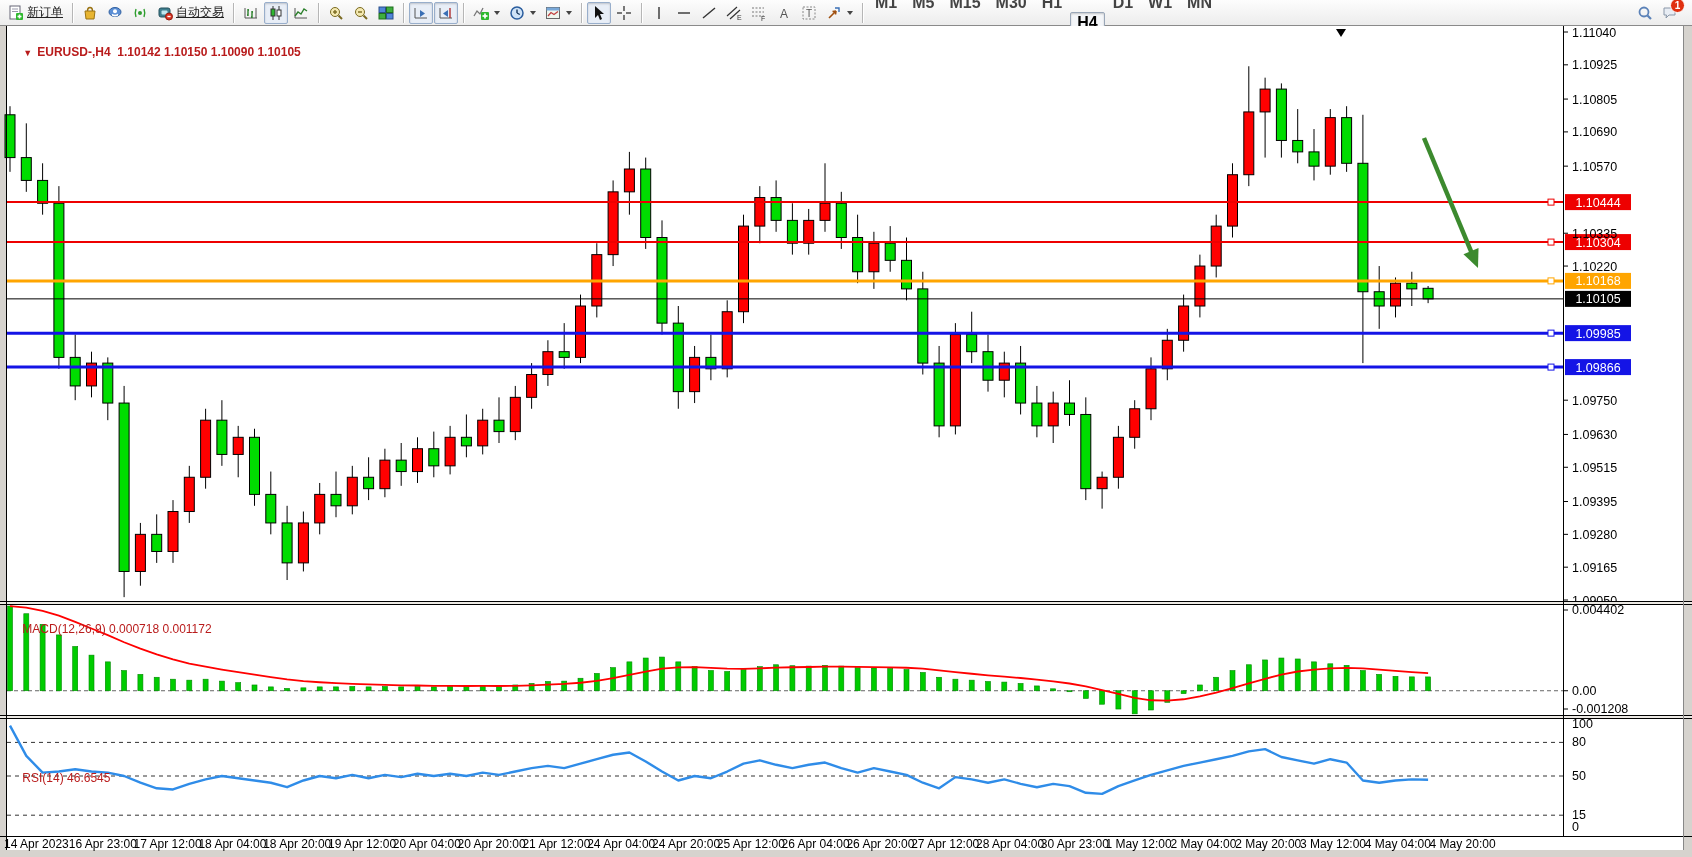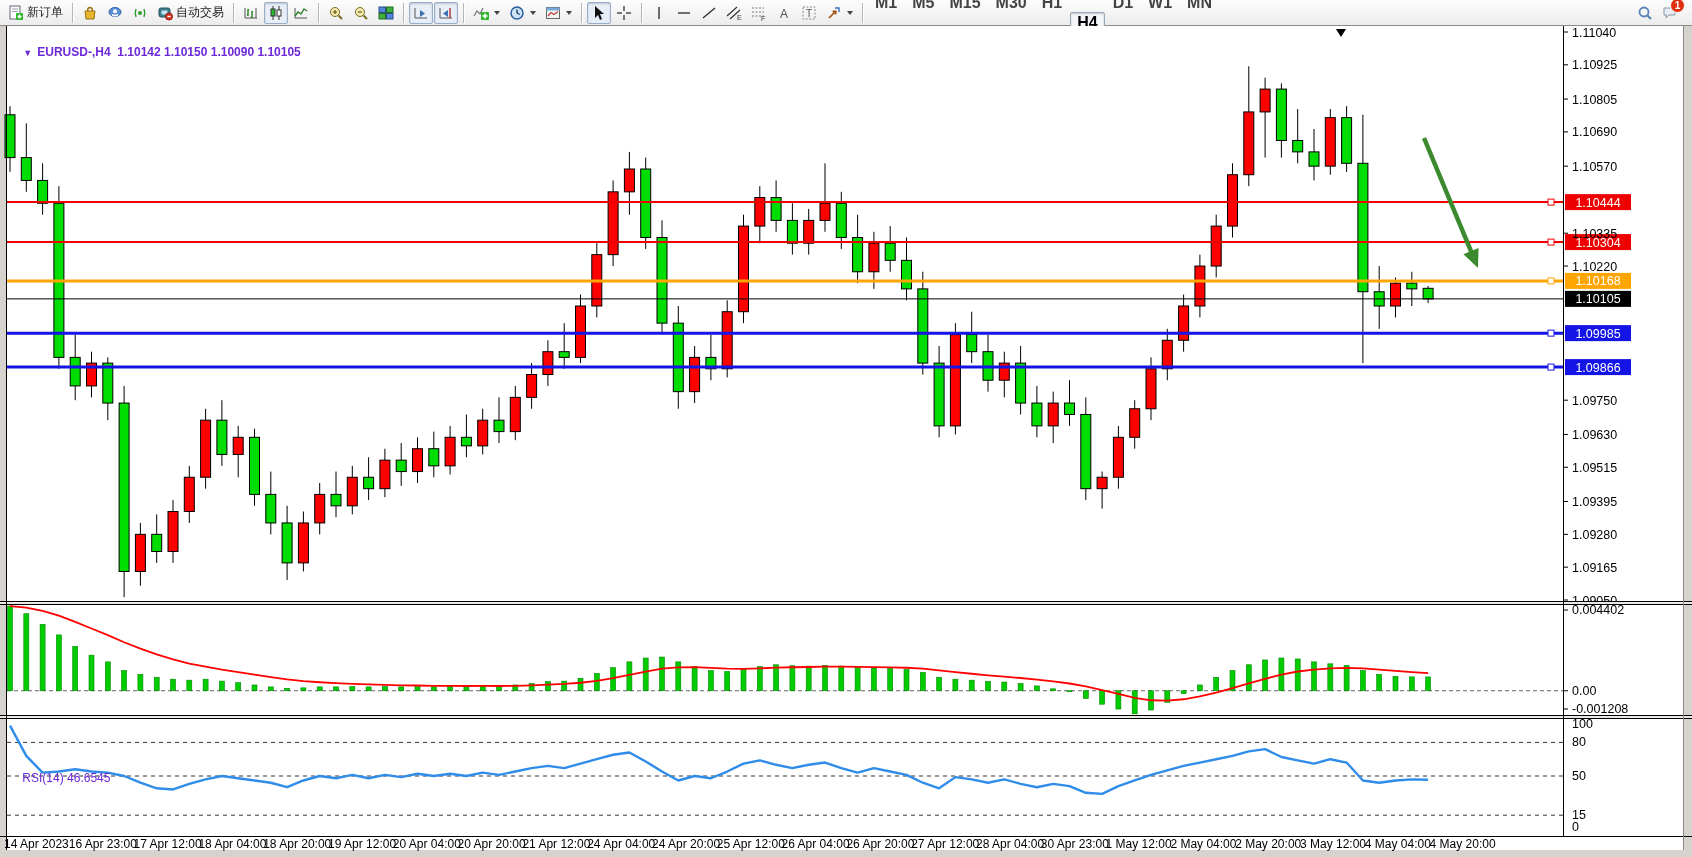--- a/index.html
+++ b/index.html
@@ -3,32 +3,32 @@
 <meta charset="utf-8">
 <style>
   html,body{margin:0;padding:0;background:#fff;}
   .page{position:relative;width:1692px;height:857px;overflow:hidden;background:#fff;
         font-family:"Liberation Sans",sans-serif;-webkit-font-smoothing:antialiased;}
   
   .tb{position:absolute;left:0;top:0;width:1692px;height:26px;box-sizing:border-box;
       display:flex;align-items:center;padding:0 4px;gap:1px;
       background:linear-gradient(#fdfdfd,#ececec);border-bottom:1px solid #8a8a8a;}
   .btn{height:22px;min-width:22px;box-sizing:border-box;display:flex;align-items:center;justify-content:center;
-       gap:3px;padding:0 3px;border:1px solid transparent;border-radius:2px;font-size:12px;color:#222;cursor:default;}
+       gap:3px;padding:0 3px;border:1px solid transparent;border-radius:2px;font-size:12px;color:#222;cursor:default;text-decoration:underline;}
   .btn.pressed{background:#e8eef7;border-color:#98aecb;box-shadow:inset 0 1px 2px rgba(0,0,0,.18);}
   .sep{width:1px;height:20px;background:#b6b6b6;margin:0 4px;box-shadow:1px 0 0 #fff;flex:none;}
   .tfbtn{height:20px;padding:0 6px;font-size:16px;font-weight:bold;color:#444;border:1px solid transparent;border-radius:2px;
          display:flex;align-items:center;}
   .tfbtn.pressed{background:#f4f6f9;border-color:#9aa7b8;box-shadow:inset 0 1px 2px rgba(0,0,0,.2);color:#000;margin-top:20px;}
   .caret{width:0;height:0;border-left:3px solid transparent;border-right:3px solid transparent;border-top:4px solid #444;margin-left:2px;}
   .spacer{flex:1;}
   .badge{position:absolute;right:-4px;top:-5px;background:#e03010;color:#fff;border-radius:8px;min-width:13px;height:13px;
          font-size:10px;font-weight:bold;display:flex;align-items:center;justify-content:center;border:1px solid #fff;}
   
-  .ol{position:absolute;font-size:12px;color:#6d28d9;white-space:pre;z-index:5;}
+  .ol{position:absolute;font-size:12px;color:#b91c1c;white-space:pre;z-index:5;}
   #title-bar{left:10px;top:31px;font-weight:bold;}
   #title-bar .tri{font-size:9px;margin-right:5px;}
   #macd-label{left:9px;top:608px;}
   #rsi-label{left:9px;top:720px;margin-top:37px;}
   svg text{font-family:"Liberation Sans",sans-serif;}
 </style>
 </head>
 <body>
 
 <div class="page">
@@ -651,16 +651,19 @@
         <text x="1364.8" y="822" font-size="12" fill="#000">4 May 04:00</text>
         <text x="1429.6" y="822" font-size="12" fill="#000">4 May 20:00</text>
       </g>
       <line x1="6.5" y1="0" x2="6.5" y2="824" stroke="#000"></line>
       <line x1="1683.5" y1="0" x2="1683.5" y2="824" stroke="#888"></line>
     </svg>
 
   <div class="ol" id="title-bar">
     <span class="tri">▼</span><span>EURUSD-,H4</span><span>  </span><span>1.10142 1.10150 1.10090 1.10105</span>
   </div>
+  <div class="ol" id="macd-label">
+    <span>MACD(12,26,9)</span><span> </span><span>0.000718</span><span> </span><span>0.001172</span>
+  </div>
   <div class="ol" id="rsi-label">
     <span>RSI(14)</span><span> </span><span>46.6545</span>
   </div>
 </div>
 
 </body></html>

